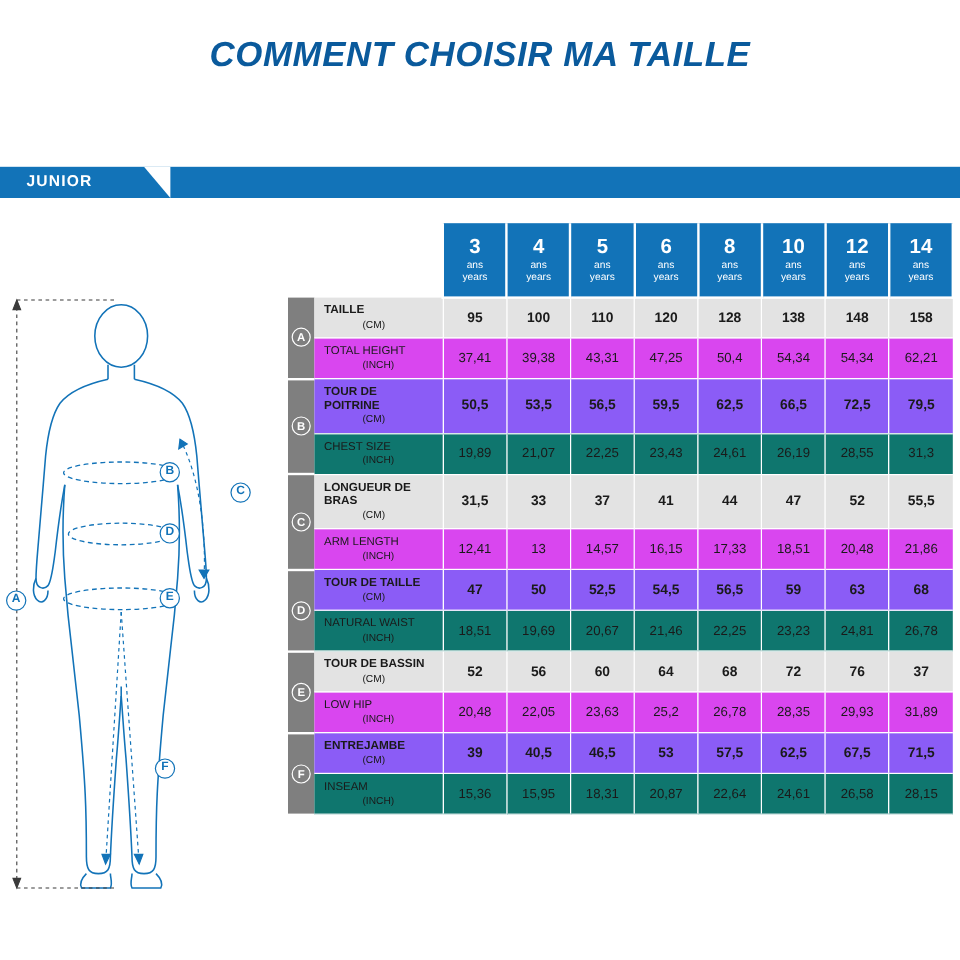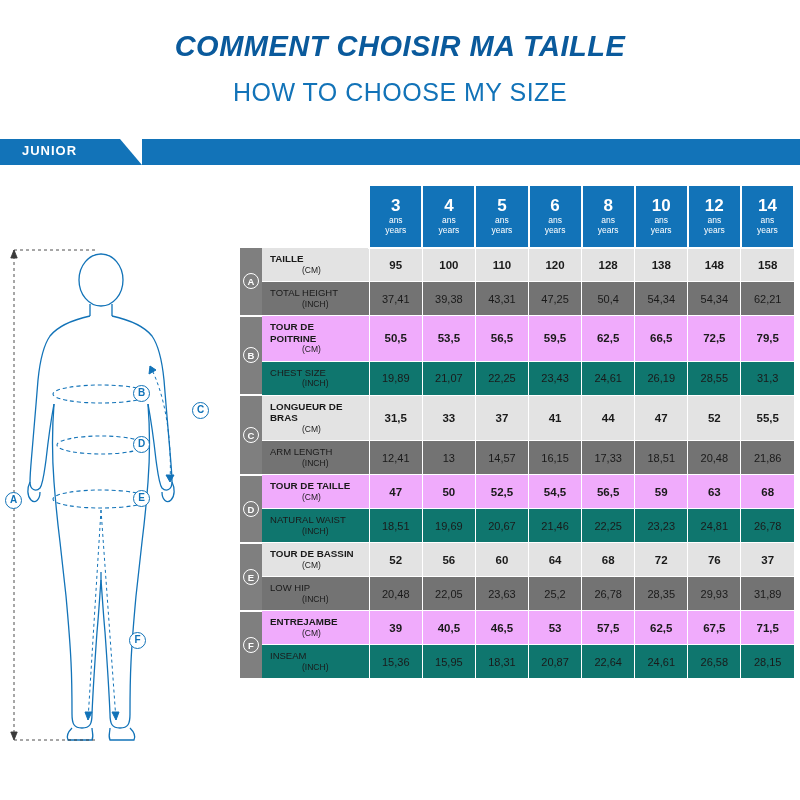--- a/index.html
+++ b/index.html
@@ -137,22 +137,22 @@
     vertical-align: middle;
     font-size: 11px;
     color: #1a1a1a;
     border-bottom: 1px solid #ffffff;
     border-left: 1px solid #ffffff;
   }
   td.val-cell.cm { font-weight: bold; font-size: 11.5px; margin-left: 16px; }
 
   
   tr.row-cm td.label-cell, tr.row-cm td.val-cell { background: #e3e3e3; }
-  tr.row-in td.label-cell, tr.row-in td.val-cell { background: #737373; }
-  tr.row-cm.alt td.label-cell, tr.row-cm.alt td.val-cell { background: #f0abfc; }
+  tr.row-in td.label-cell, tr.row-in td.val-cell { background: #d946ef; }
+  tr.row-cm.alt td.label-cell, tr.row-cm.alt td.val-cell { background: #8b5cf6; }
   tr.row-in.alt td.label-cell, tr.row-in.alt td.val-cell { background: #0f766e; }
 
   .small-unit { font-weight: normal; font-size: 8.5px; display: block; margin-left: 32px; }
 
   
   .mk {
     position: absolute;
     width: 17px; height: 17px;
     border-radius: 50%;
     background: #ffffff;
@@ -163,21 +163,20 @@
     line-height: 14px;
     text-align: center;
   }
 </style>
 </head>
 <body>
 
 <div id="page">
 
   <div class="title-main">COMMENT CHOISIR MA TAILLE</div>
-  <div class="title-sub">HOW TO CHOOSE MY SIZE</div>
 
   <div class="banner"></div>
   <div class="banner-notch"></div>
   <div class="banner-label">JUNIOR</div>
 
   <div class="figure">
     <svg width="240" height="540" viewBox="0 0 240 540">
       <g fill="none" stroke="#1273b8" stroke-width="1.3">
 
         <ellipse cx="101" cy="60" rx="22" ry="26"></ellipse>

